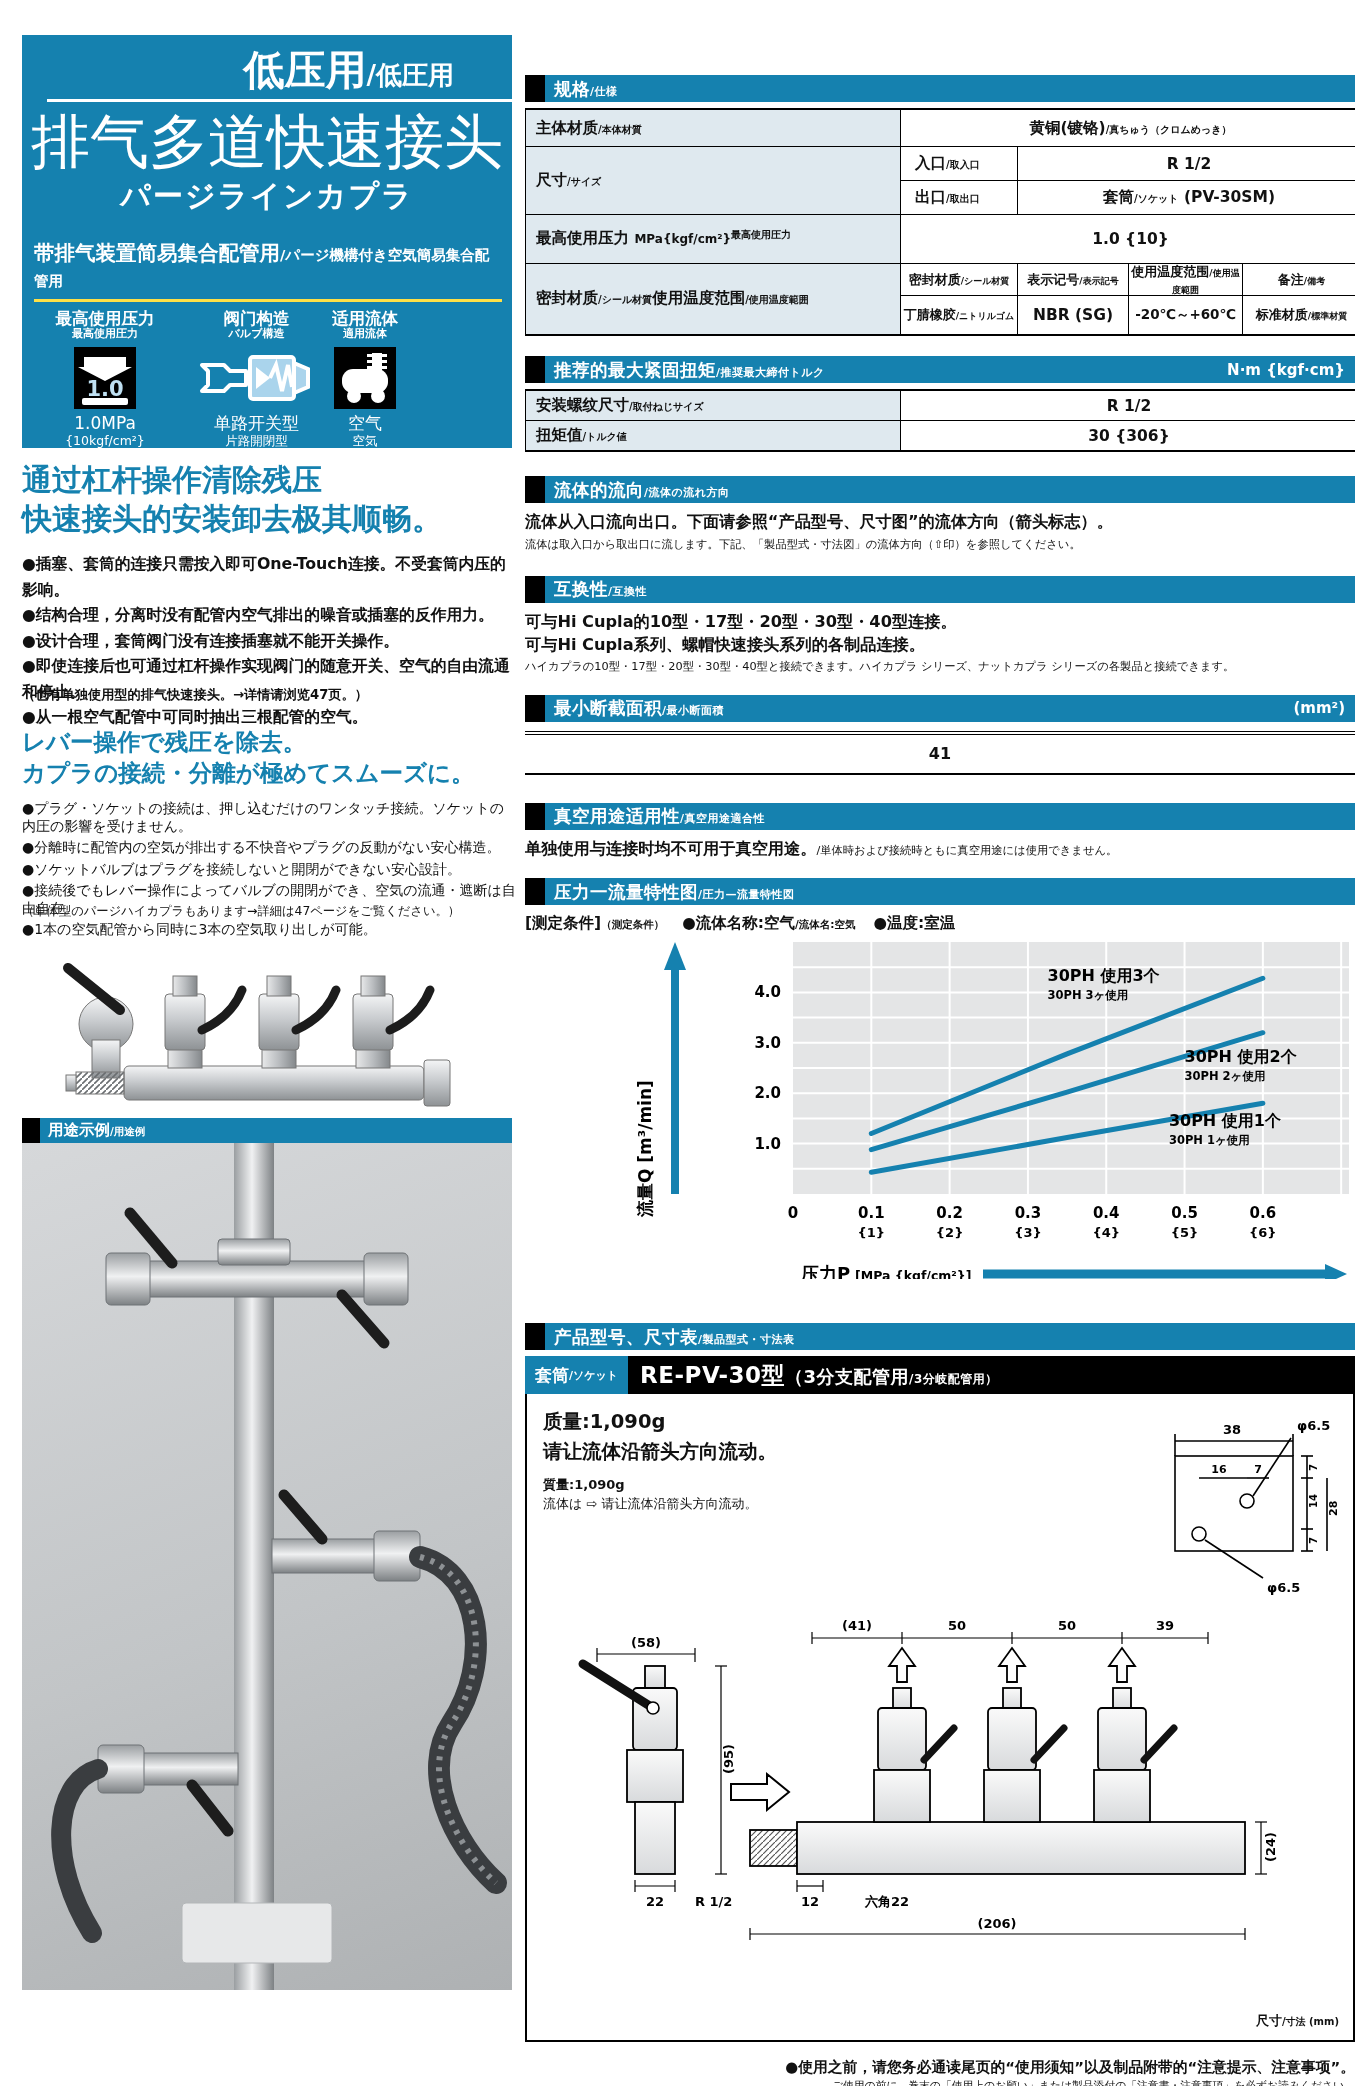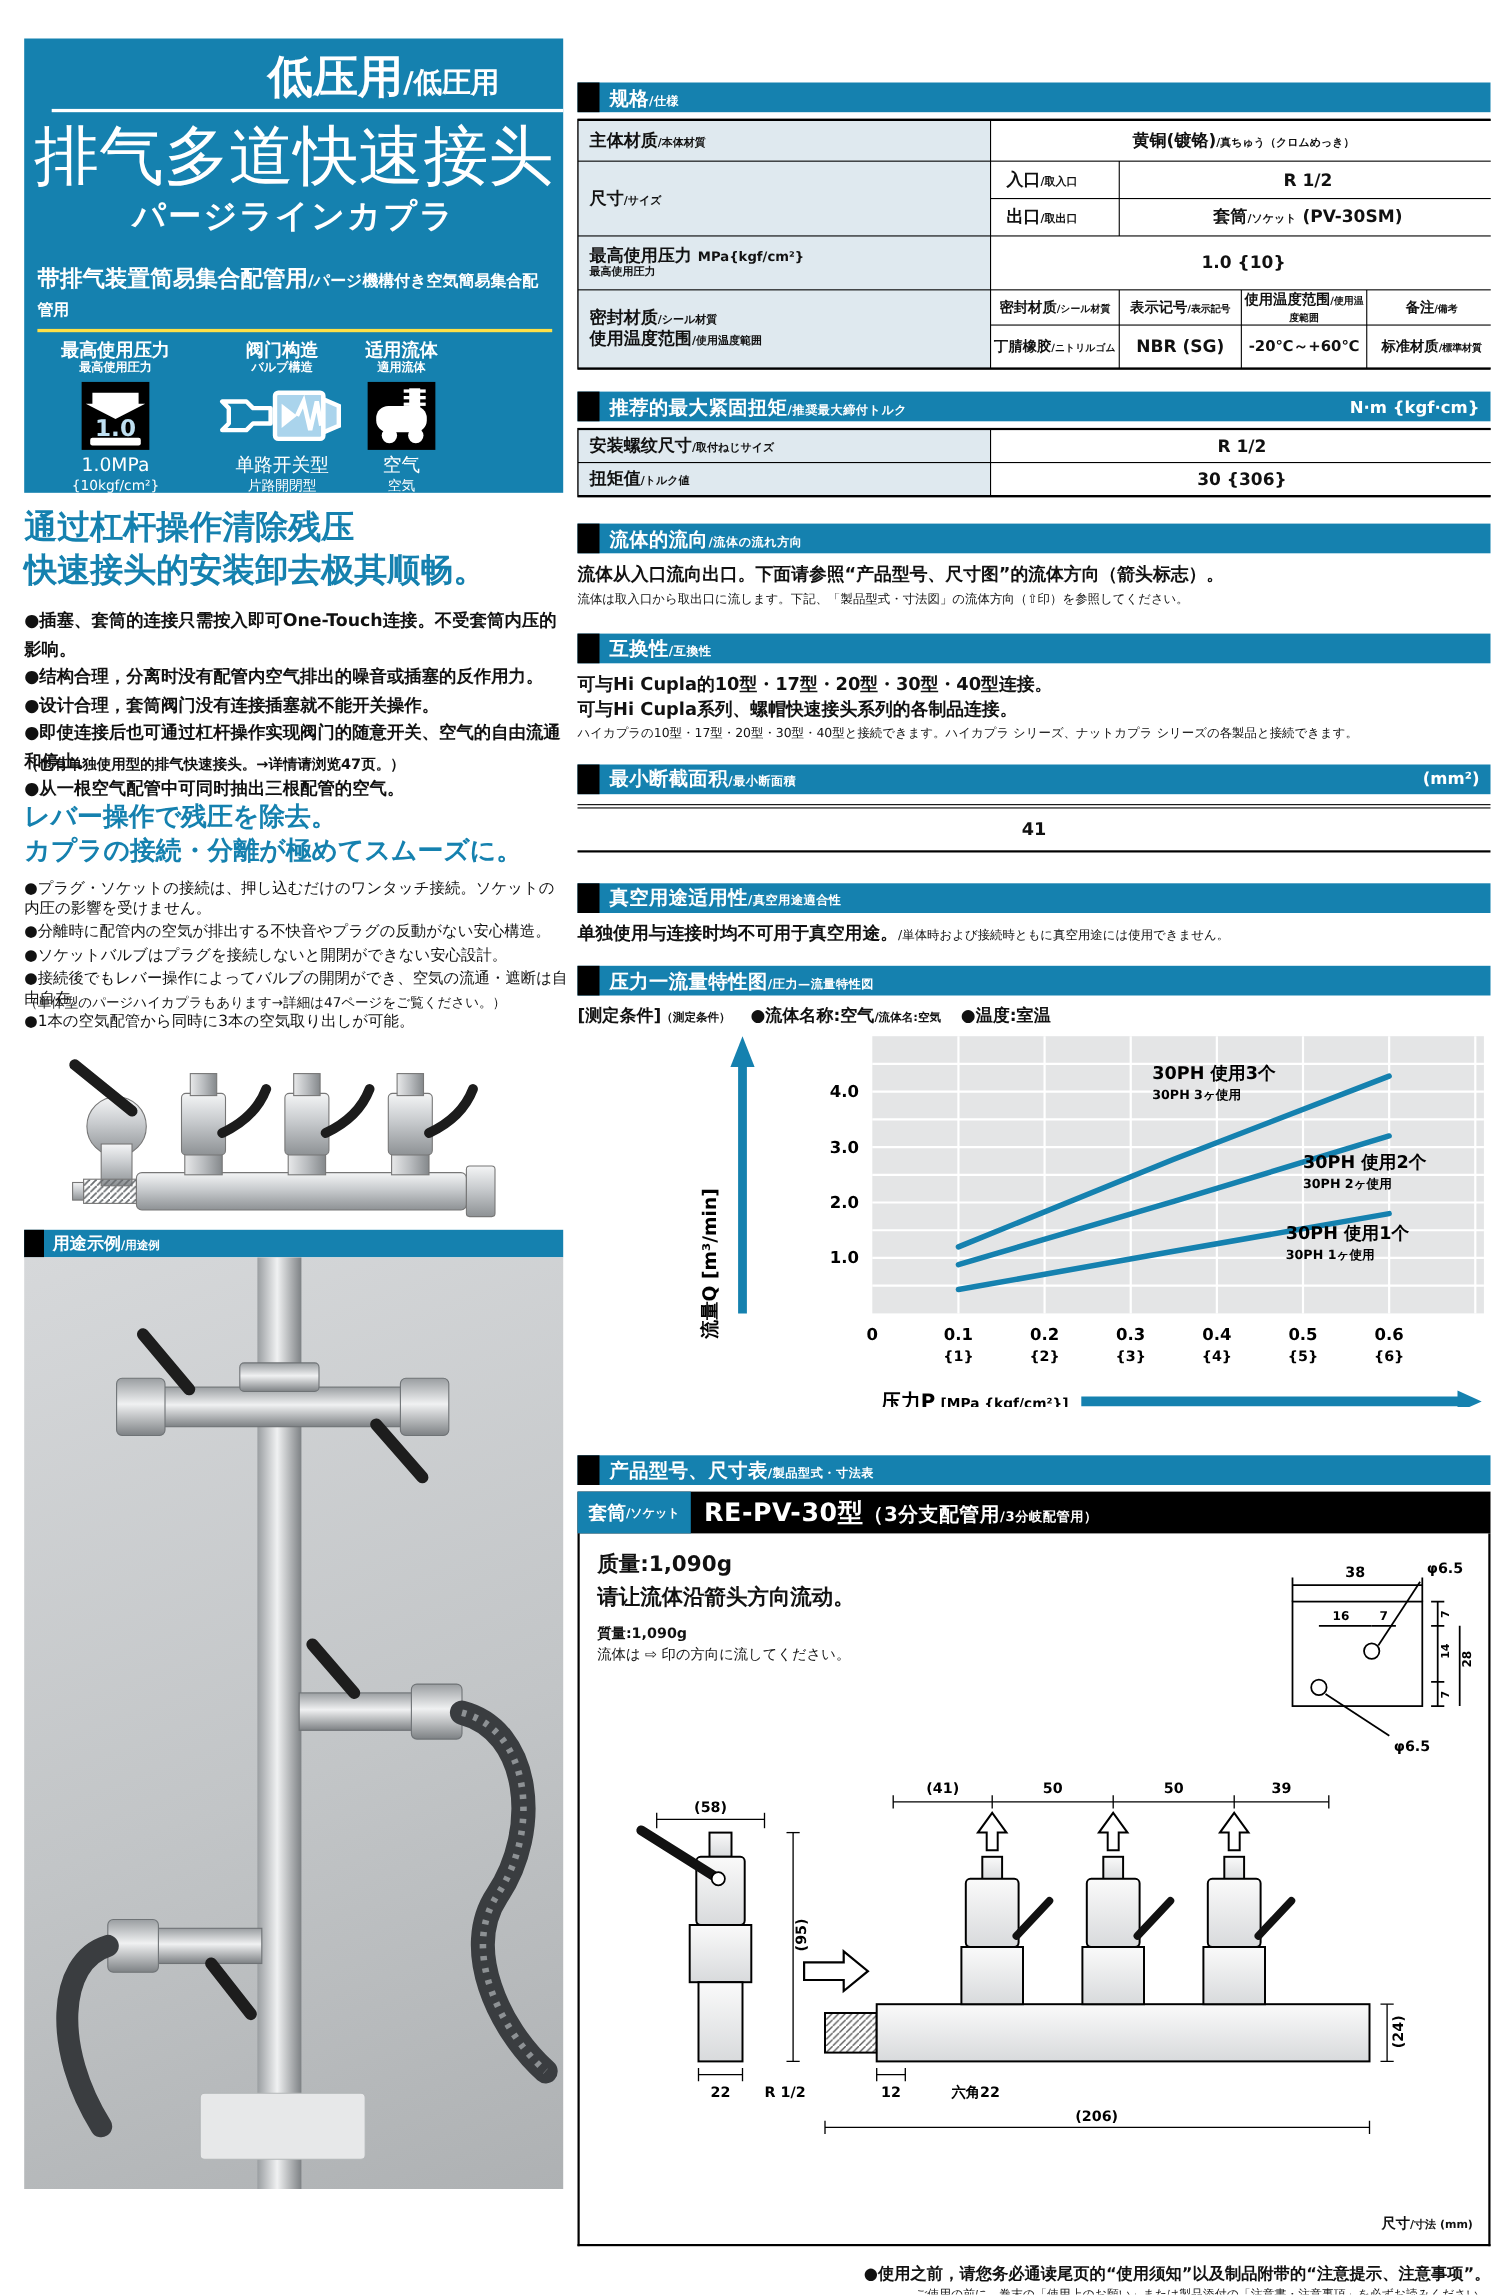--- a/index.html
+++ b/index.html
@@ -47,21 +47,21 @@
 .sec .t{font-size:17.5px;font-weight:bold;margin-left:9px;letter-spacing:.5px}
 .sec .t .ja{font-size:11px}
 .sec .unit{margin-left:auto;margin-right:10px;font-size:15px;font-weight:bold}
 .grid{background:#000;display:grid;gap:1px;border:2px solid #000;border-left-width:1px;border-right-width:1px}
 .cell{background:#fff;display:flex;align-items:center;justify-content:center;font-weight:bold;font-size:15.5px;text-align:center}
 .cell.lab{background:#dfe9ef;justify-content:flex-start;padding-left:10px;text-align:left}
 .cell.sub{justify-content:flex-start;padding-left:14px}
 .cell .ja{font-size:10px}
 .cell.small{font-size:13px}
 .cell.small .ja{font-size:9px}
-.stack{display:flex;flex-direction:column;justify-content:center;line-height:1.25}
+.stack{display:flex;flex-direction:row;justify-content:center;line-height:1.25}
 .spec{margin-top:6px;grid-template-columns:374px 116px 110px 113px 117px;grid-template-rows:36px 33px 33px 48px 31px 38px}
 .torq{margin-top:6px;grid-template-columns:374px 456px;grid-template-rows:29px 29px}
 .bodytxt{font-size:16.2px;font-weight:bold;margin-top:8px;line-height:1.4}
 .smalltxt{font-size:11.3px;margin-top:3px;line-height:1.35}
 .mt20{margin-top:20px}.mt24{margin-top:24px}.mt28{margin-top:28px}.mt18{margin-top:18px}
 .minbox{margin-top:9px;border-top:4px double #000;border-bottom:2px solid #000;text-align:center;font-weight:bold;font-size:16px;padding:9px 0 10px}
 .cond{margin-top:8px;font-size:15.5px;font-weight:bold}
 .cond .c2{font-size:10.5px}
 .cond .sp{margin-left:18px}
 .pbar{margin-top:6px;display:flex;align-items:center;height:38px;background:#000;color:#fff}
@@ -432,21 +432,21 @@
         <span class="ja">/ソケット</span>
       </div>
     <div class="pmodel">
       <span>RE-PV-30型</span><span class="sub">（3分支配管用</span><span class="ja">/3分岐配管用）</span>
     </div>
   </div>
   <div class="pbox">
     <div class="mass">质量:1,090g</div>
     <div class="flowtx">请让流体沿箭头方向流动。</div>
     <div class="massja">質量:1,090g</div>
-    <div class="flowja">流体は ⇨ 印の方向に流してください。</div>
+    <div class="flowja">流体は ⇨ 请让流体沿箭头方向流动。</div>
 
     <svg width="806" height="590" viewBox="0 0 806 590" style="position:absolute;left:8px;top:22px">
       <defs>
         <linearGradient id="dmet" x1="0" y1="0" x2="0" y2="1">
           <stop offset="0" stop-color="#fafafa"></stop>
             <stop offset="1" stop-color="#d8dadc"></stop>
         </linearGradient>
         <pattern id="dhatch" patternUnits="userSpaceOnUse" width="6" height="6">
           <path d="M0,6 L6,0" stroke="#555" stroke-width="1.2"></path>
         </pattern>

